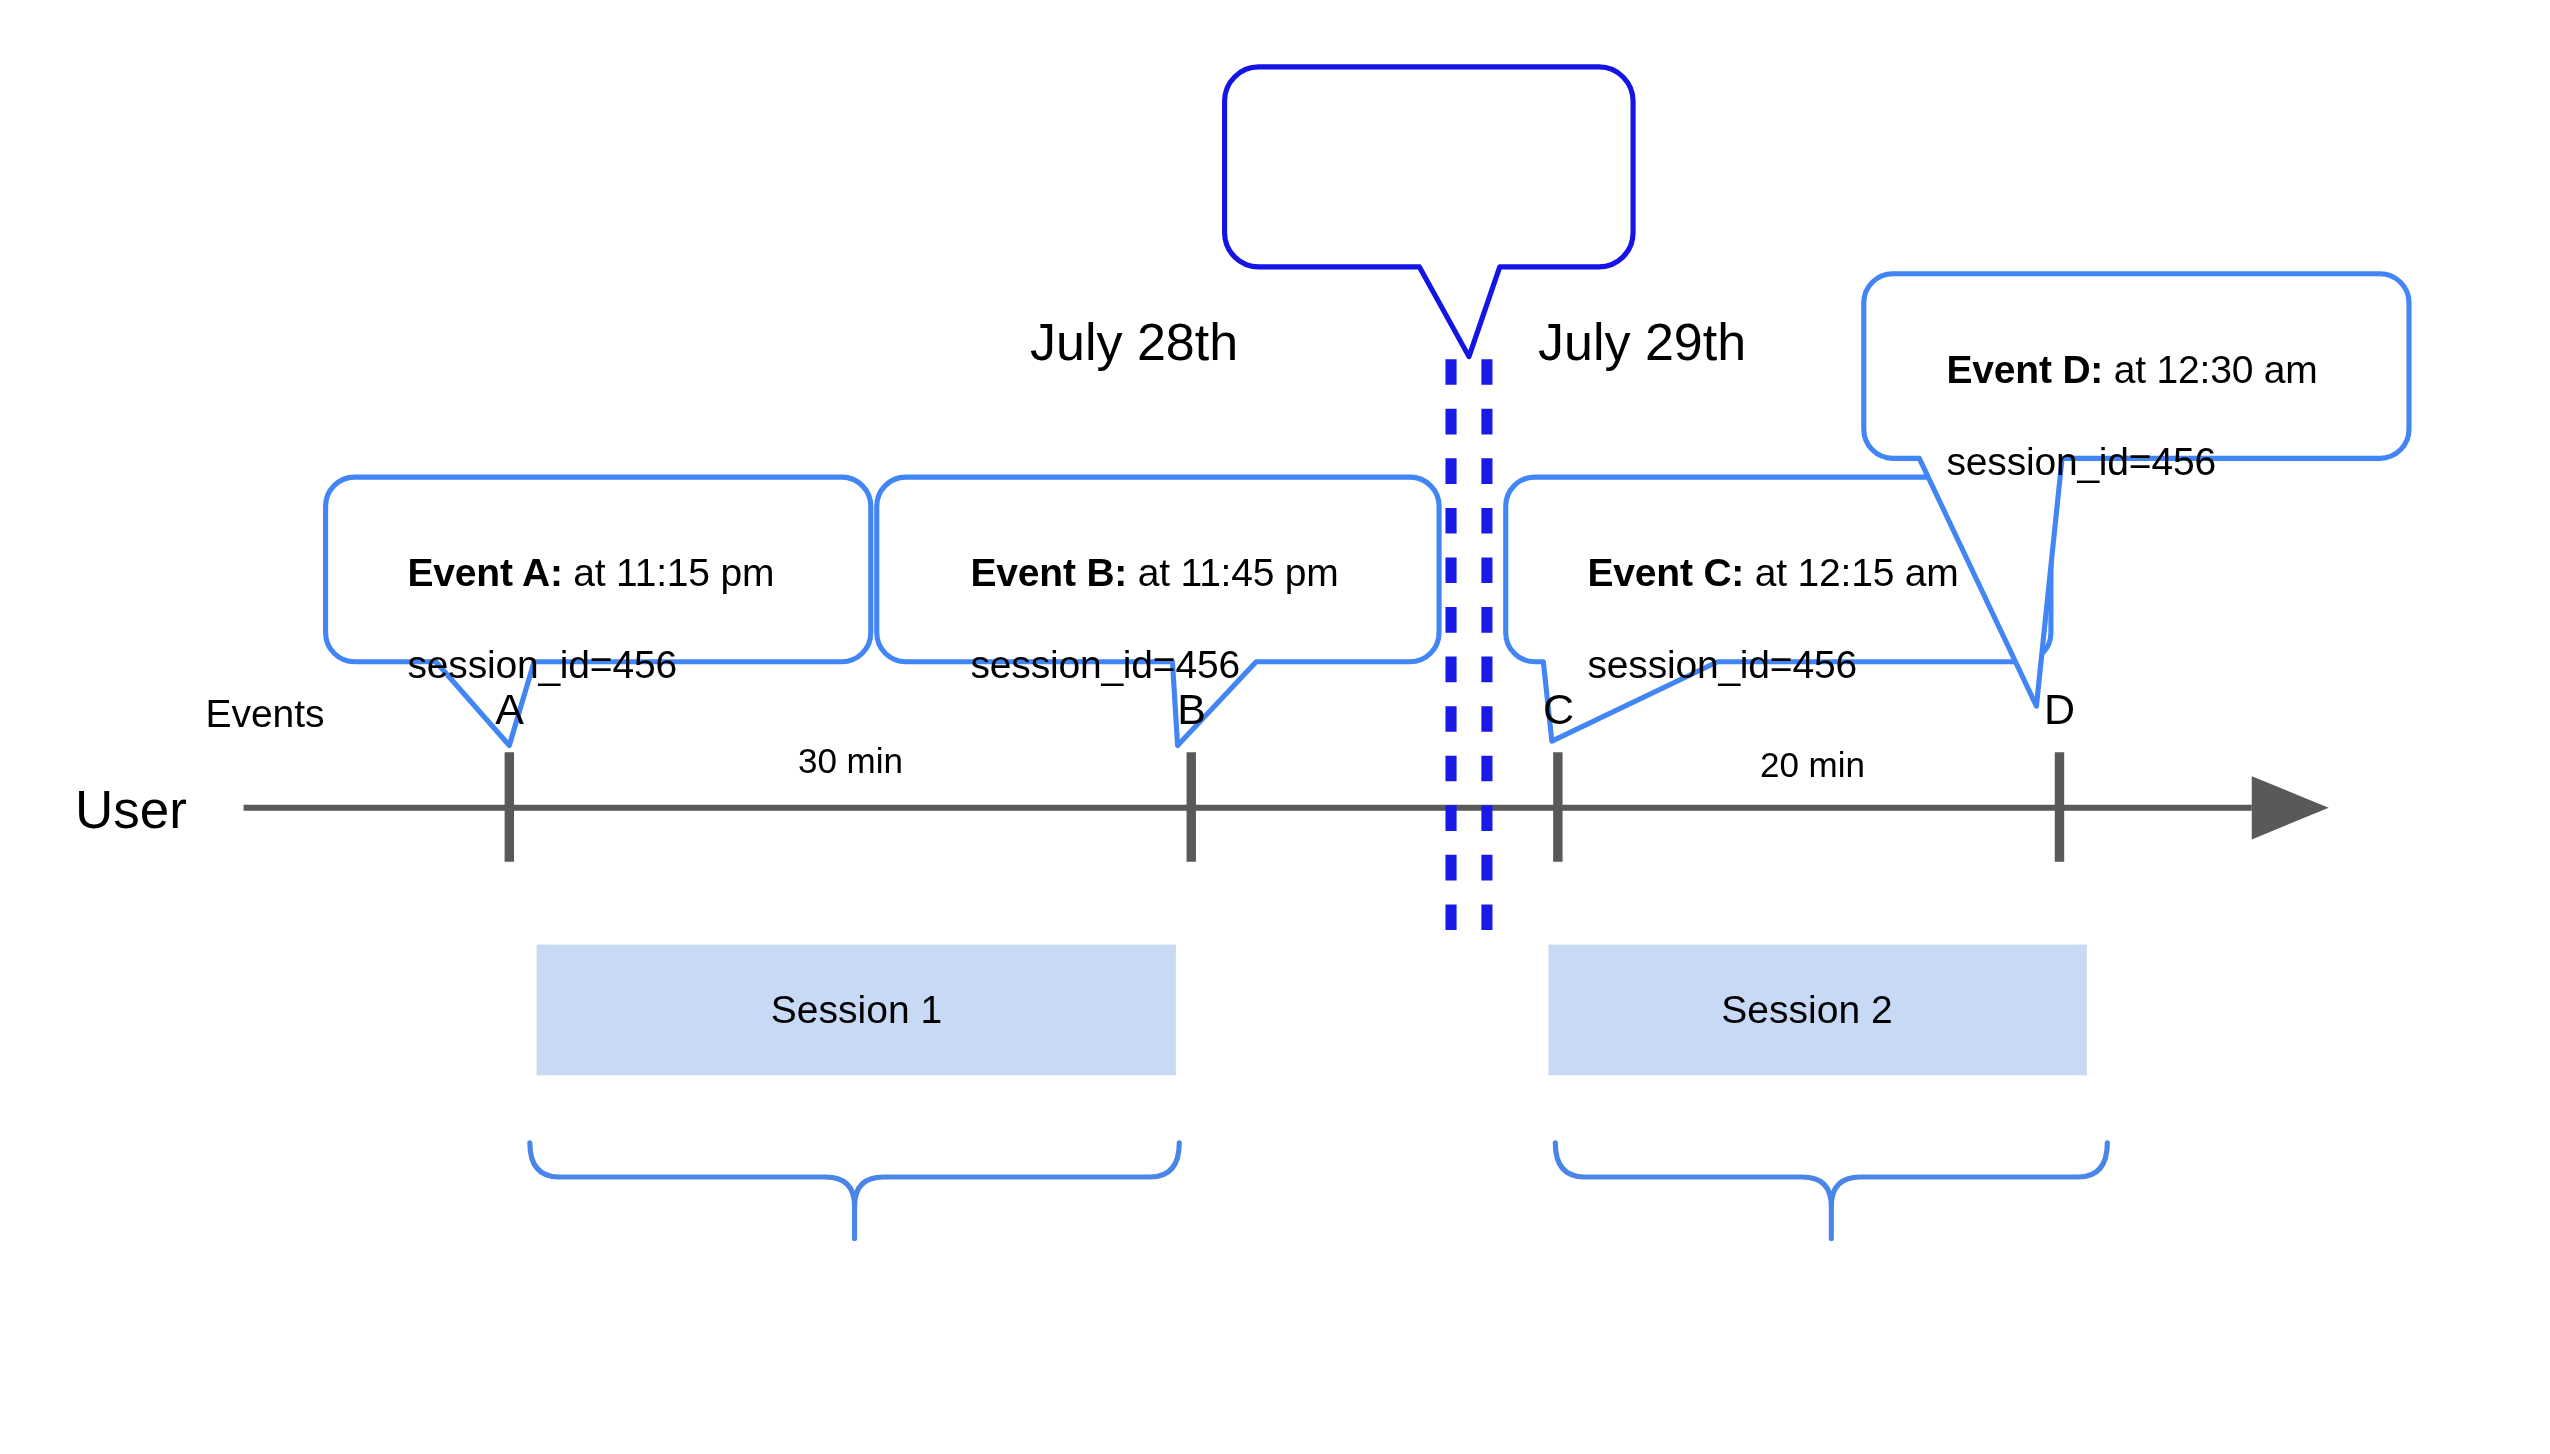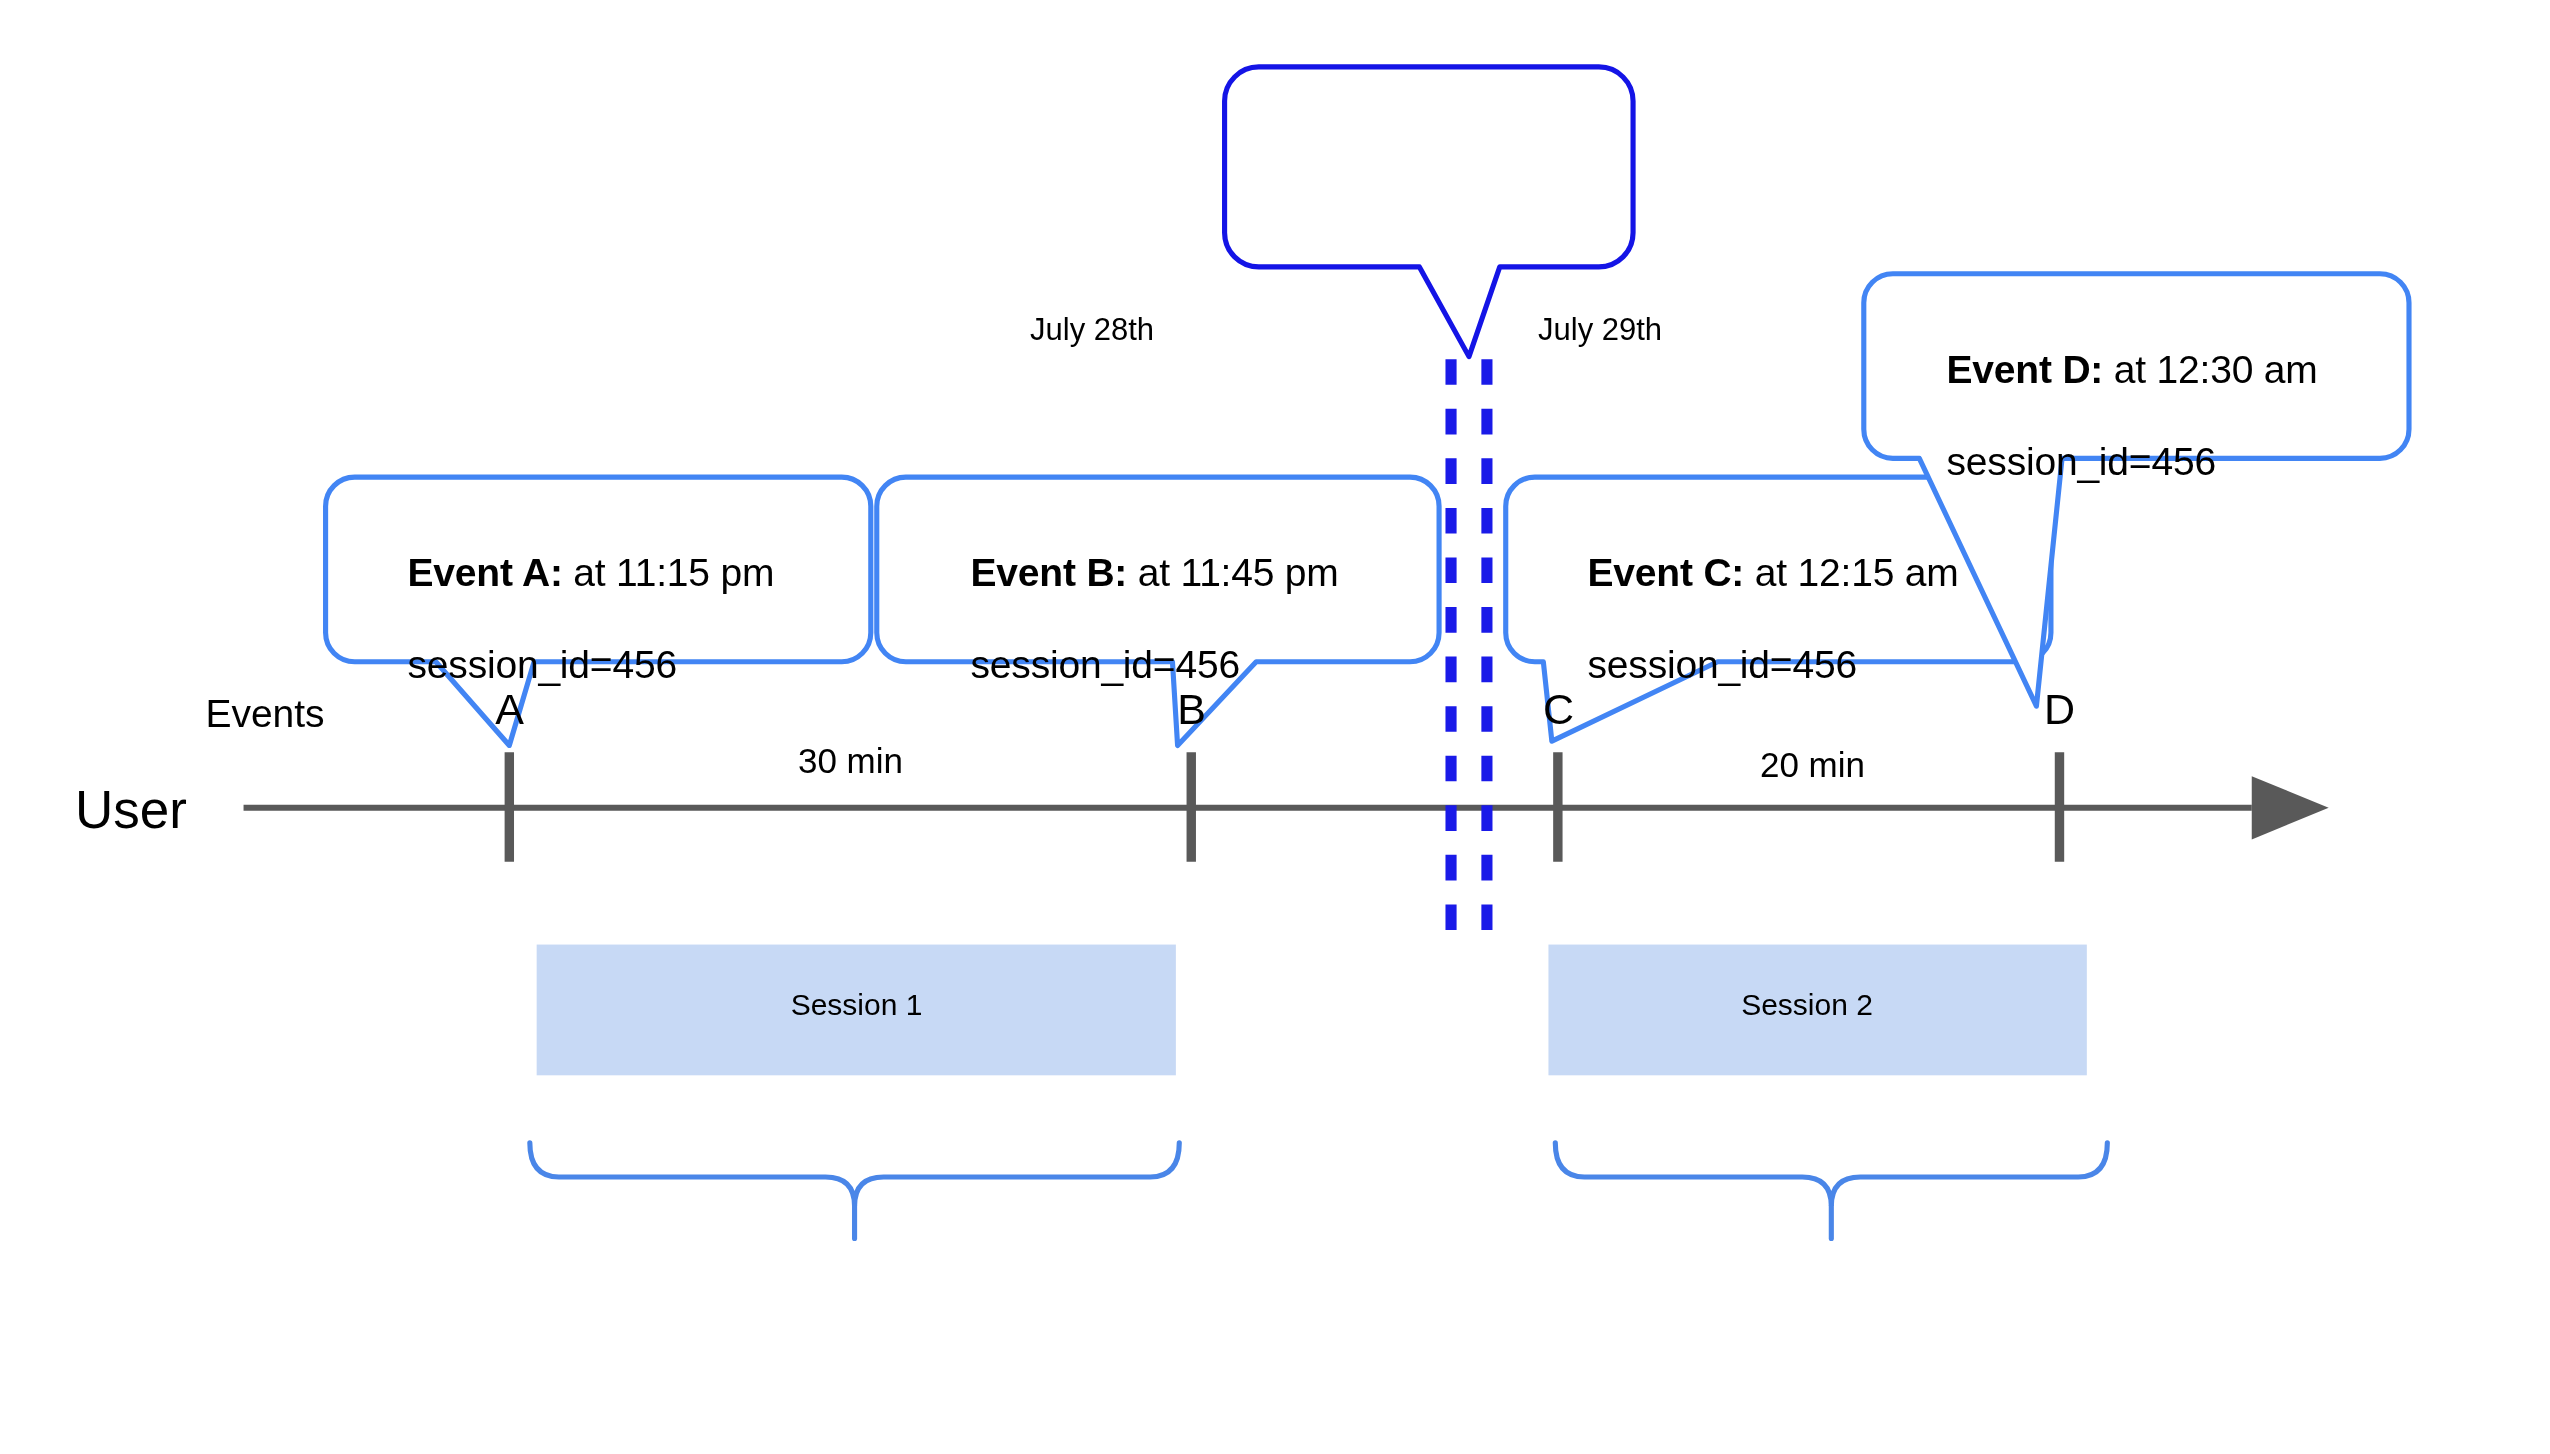--- a/index.html
+++ b/index.html
@@ -35,36 +35,36 @@
     letter-spacing: -0.2px;
   }
   .callout-text .lbl {
     font-weight: bold;
   }
   .midnight-text {
     font-size: 41px;
     font-weight: bold;
   }
   .day-label {
-    font-size: 31px;
+    font-size: 52px;
   }
   .tick-label {
     font-size: 43px;
   }
   .events-label {
     font-size: 39px;
   }
   .user-label {
     font-size: 53px;
   }
   .gap-label {
     font-size: 35px;
   }
   .session-bar-label {
-    font-size: 30px;
+    font-size: 39px;
   }
   .session-len-label {
     font-size: 41px;
   }
   .center {
     text-align: center;
   }
 </style>
 </head>
 <body>

